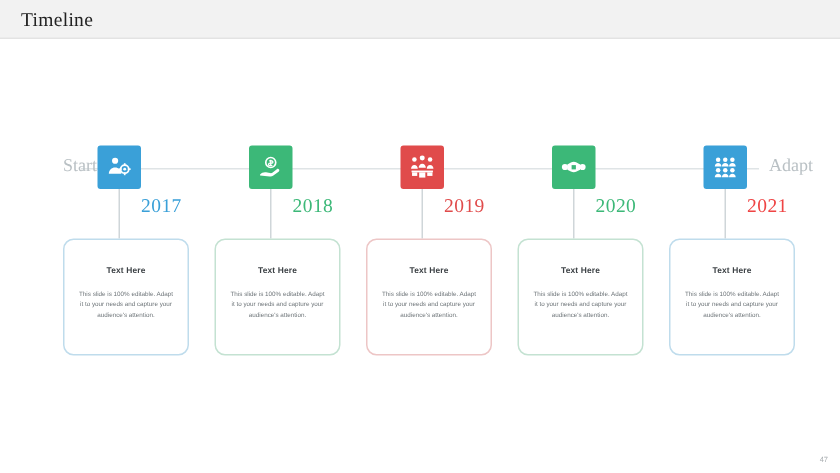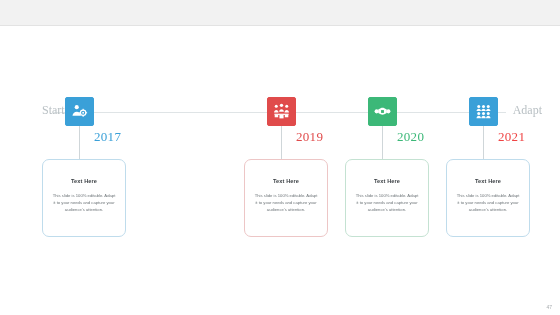--- a/index.html
+++ b/index.html
@@ -135,20 +135,21 @@
     font-size: 5px;
     color: #a8adb0;
   }
 </style>
 </head>
 <body>
 
 <div class="slide">
 
   <div class="title-bar"></div>
+  <div class="slide-title">Timeline</div>
 
   <div class="timeline-axis"></div>
   <div class="label-start">Start</div>
   <div class="label-finish">Adapt</div>
 
   <div class="stage" style="left:38px;">
     <div class="icon-box" style="border:1px solid #3aa0d8; background:#3aa0d8;">
       <svg width="19" height="19" viewBox="0 0 24 24" fill="#ffffff">
         <circle cx="8.5" cy="6.5" r="2.6"></circle>
         <path d="M3.2 17.5c0-3 2.4-5.3 5.3-5.3s5.3 2.3 5.3 5.3z"></path>
@@ -161,20 +162,35 @@
       </svg>
     </div>
     <div class="connector"></div>
     <div class="year" style="left:56px; color:#3aa0d8;">2017</div>
     <div class="card" style="border-color:#bfdcec;">
       <div class="card-heading">Text Here</div>
       <div class="card-body">This slide is 100% editable. Adapt it to your needs and capture your audience's attention.</div>
     </div>
   </div>
 
+  <div class="stage" style="left:139px;">
+    <div class="icon-box" style="border:1px solid #3cb878; background:#3cb878;">
+      <svg width="19" height="19" viewBox="0 0 24 24" fill="#ffffff">
+        <circle cx="12" cy="8" r="4.2" fill="none" stroke="#ffffff" stroke-width="1.4"></circle>
+        <path d="M12 5.6v4.8M10.6 6.6h2.2a1 1 0 0 1 0 2h-1.6a1 1 0 0 0 0 2h2.2" fill="none" stroke="#ffffff" stroke-width="1.1"></path>
+        <path d="M3 18.2c1.4-1.6 3.2-2.2 5-1.9l3.4.6c.9.2 1.8-.1 2.5-.7l3.2-2.6c.6-.5 1.5-.4 1.9.3.4.6.2 1.4-.4 1.8l-4.4 3.3c-.9.7-2 1-3.1.8L3 18.9z"></path>
+      </svg>
+    </div>
+    <div class="connector"></div>
+    <div class="year" style="left:56px; color:#3cb878;">2018</div>
+    <div class="card" style="border-color:#c4e2d2;">
+      <div class="card-heading">Text Here</div>
+      <div class="card-body">This slide is 100% editable. Adapt it to your needs and capture your audience's attention.</div>
+    </div>
+  </div>
 
   <div class="stage" style="left:240px;">
     <div class="icon-box" style="border:1px solid #e04b4b; background:#e04b4b;">
       <svg width="19" height="19" viewBox="0 0 24 24" fill="#ffffff">
         <circle cx="5.4" cy="5.4" r="1.9"></circle>
         <path d="M2.6 13.2c0-1.8 1.2-3.1 2.8-3.1s2.8 1.3 2.8 3.1z"></path>
         <circle cx="18.6" cy="5.4" r="1.9"></circle>
         <path d="M15.8 13.2c0-1.8 1.2-3.1 2.8-3.1s2.8 1.3 2.8 3.1z"></path>
         <circle cx="12" cy="4.2" r="2.1"></circle>
         <path d="M9 12.4c0-2 1.3-3.4 3-3.4s3 1.4 3 3.4z"></path>

